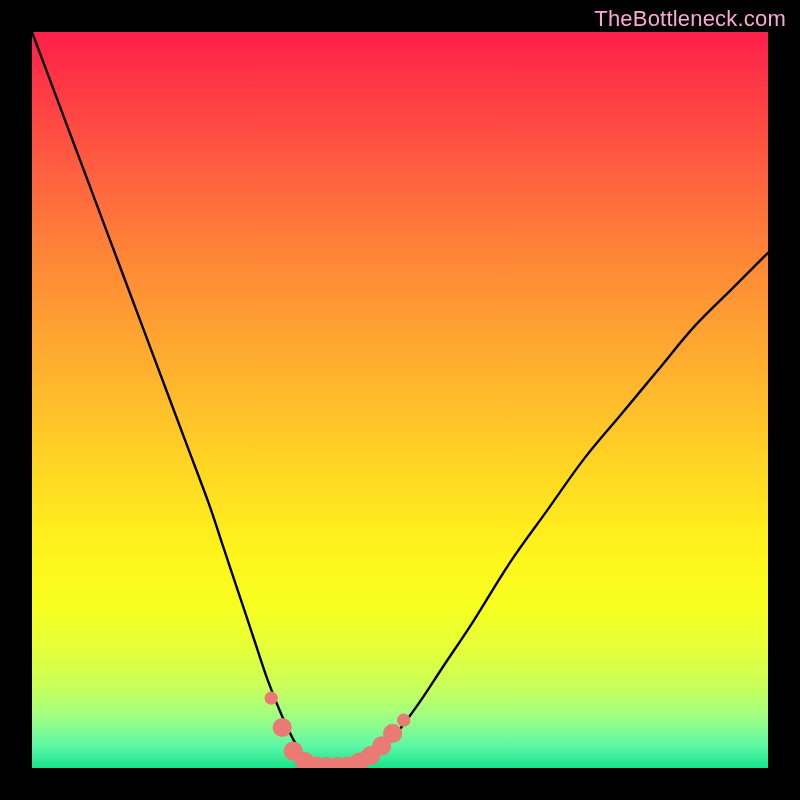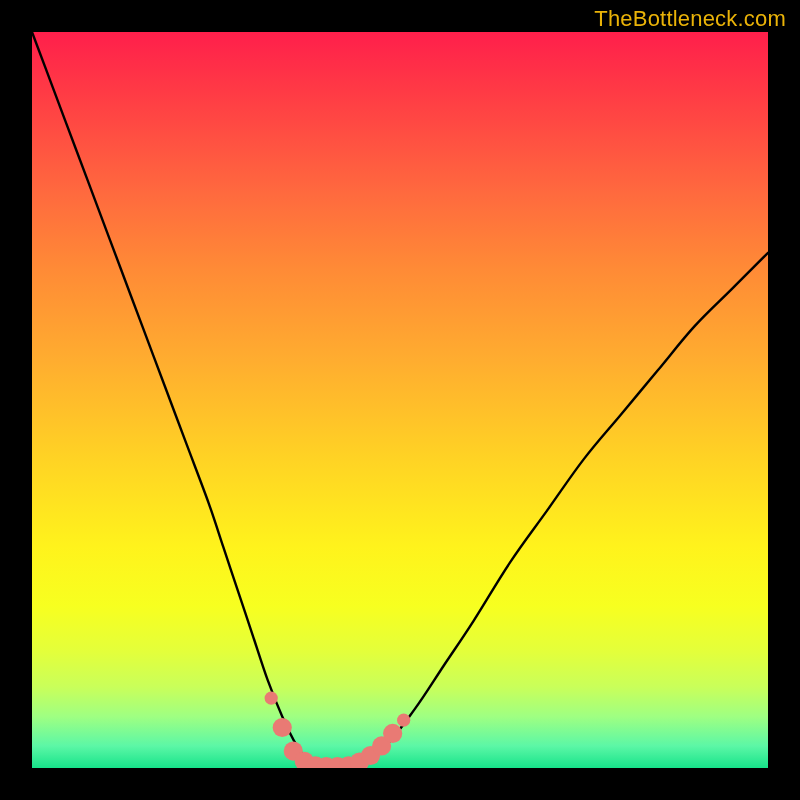--- a/index.html
+++ b/index.html
@@ -50,21 +50,21 @@
   .curve-svg {
     position: absolute;
     inset: 0;
     width: 100%;
     height: 100%;
   }
   .watermark {
     position: absolute;
     top: 6px;
     right: 14px;
-    color: #eab308;
+    color: #f9a8d4;
     font-size: 22px;
     letter-spacing: 0.2px;
     font-weight: 400;
     user-select: none;
   }
 </style>
 </head>
 <body>
 
 <div class="frame">

